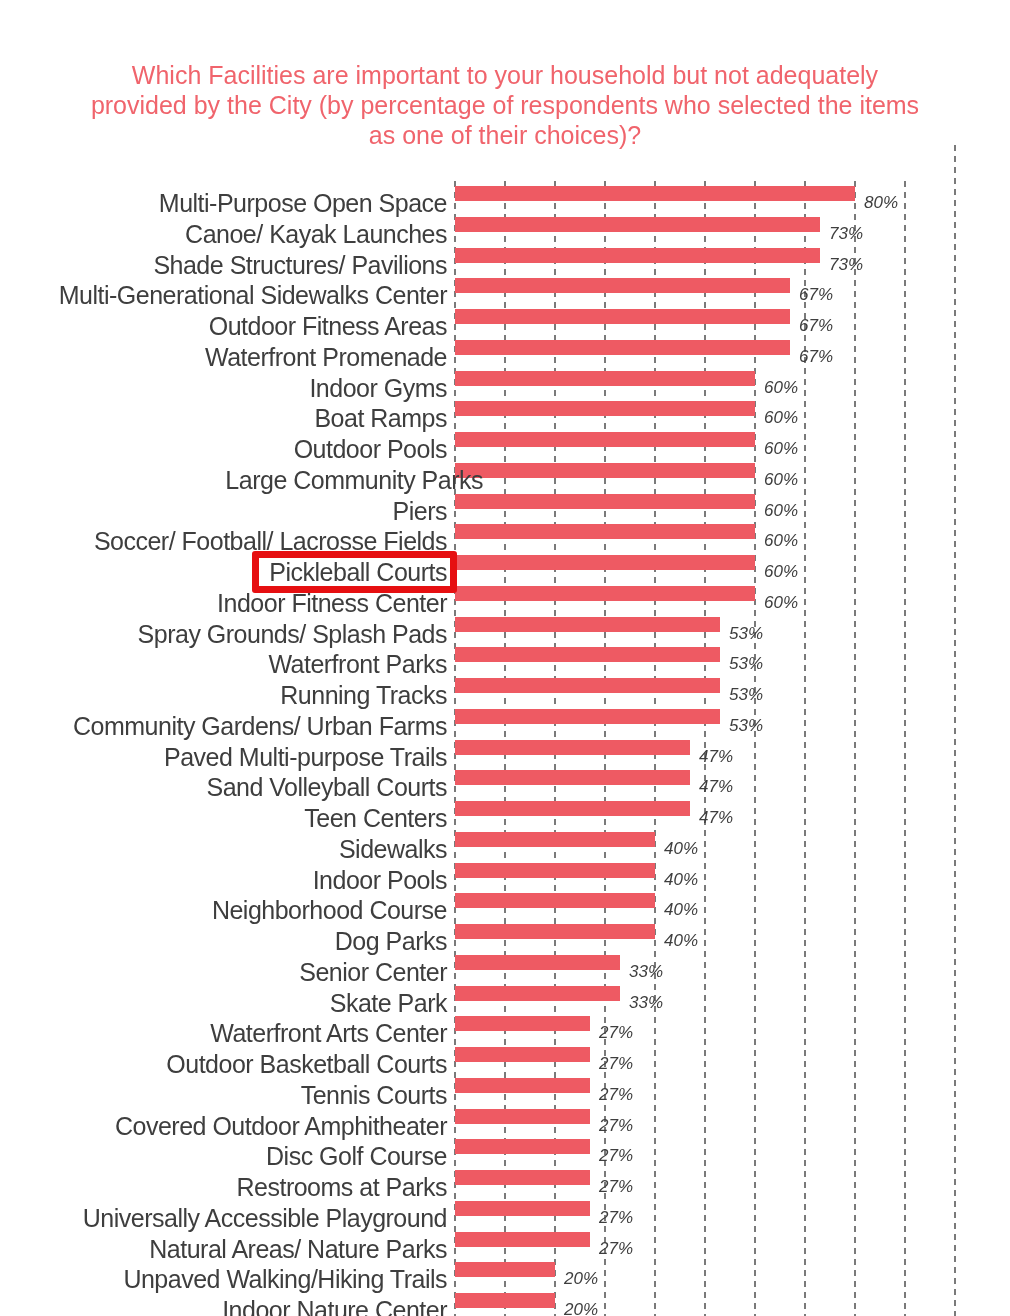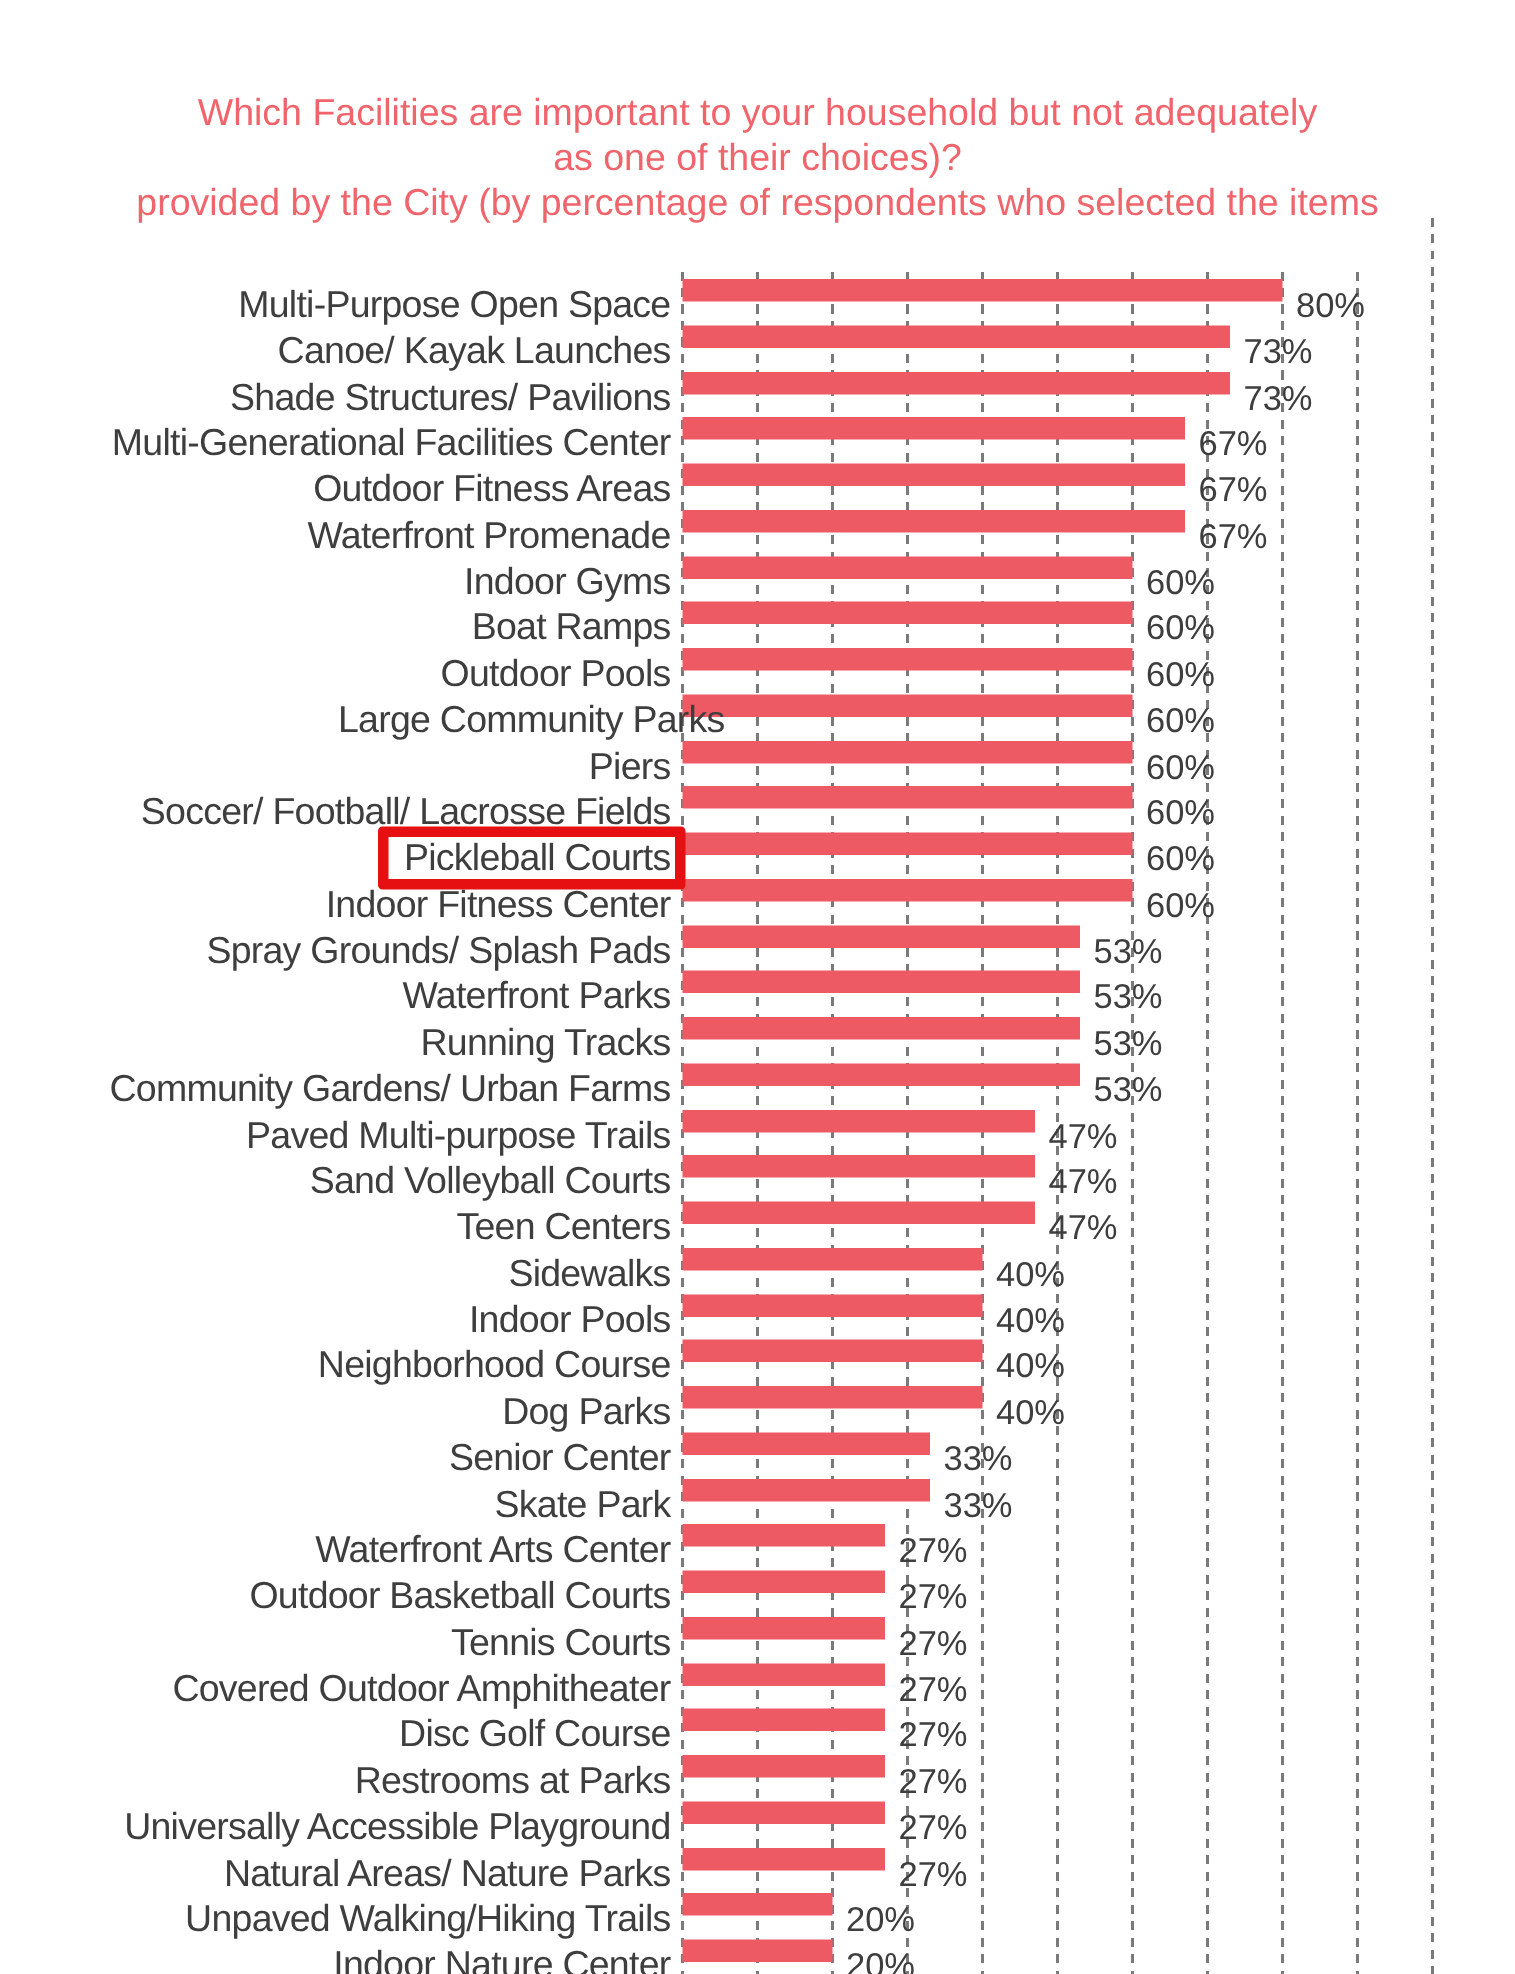--- a/index.html
+++ b/index.html
@@ -58,42 +58,43 @@
     text-align: right;
     font-size: 25px;
     line-height: 30px;
     letter-spacing: -0.5px;
     color: var(--text-color, #3e3e3e);
     white-space: nowrap;
     z-index: 3;
   }
   .val-label {
     position: absolute;
-    font-size: 23px;
+    font-size: 17px;
     line-height: 30px;
     color: var(--text-color, #3e3e3e);
     white-space: nowrap;
     z-index: 3;
+    font-style: italic;
   }
   .highlight-box {
     position: absolute;
     border: 7px solid var(--highlight-color, #e60f11);
     border-radius: 3px;
     background: transparent;
     z-index: 5;
   }
 </style>
 </head>
 <body>
 
 <div id="page">
   <div id="chart-title">
     <span>Which Facilities are important to your household but not adequately</span>
+    <span>provided by the City (by percentage of respondents who selected the items</span>
     <span>as one of their choices)?</span>
-    <span>provided by the City (by percentage of respondents who selected the items</span>
   </div>
   <div id="plot-area">
       <div class="gridline" style="left: 454px; top: 181px; height: 1135px;"></div>
       <div class="gridline" style="left: 504px; top: 181px; height: 1135px;"></div>
       <div class="gridline" style="left: 554px; top: 181px; height: 1135px;"></div>
       <div class="gridline" style="left: 604px; top: 181px; height: 1135px;"></div>
       <div class="gridline" style="left: 654px; top: 181px; height: 1135px;"></div>
       <div class="gridline" style="left: 704px; top: 181px; height: 1135px;"></div>
       <div class="gridline" style="left: 754px; top: 181px; height: 1135px;"></div>
       <div class="gridline" style="left: 804px; top: 181px; height: 1135px;"></div>
@@ -102,21 +103,21 @@
       <div class="gridline" style="left: 954px; top: 145px; height: 1171px;"></div>
       <div class="cat-label" style="left: 0px; width: 447px; top: 188px;">Multi-Purpose Open Space</div>
       <div class="bar" style="left: 455px; width: 400px; top: 186px;"></div>
       <div class="val-label" style="left: 864px; top: 188px;">80%</div>
       <div class="cat-label" style="left: 0px; width: 447px; top: 218.75px;">Canoe/ Kayak Launches</div>
       <div class="bar" style="left: 455px; width: 365px; top: 216.75px;"></div>
       <div class="val-label" style="left: 829px; top: 218.75px;">73%</div>
       <div class="cat-label" style="left: 0px; width: 447px; top: 249.5px;">Shade Structures/ Pavilions</div>
       <div class="bar" style="left: 455px; width: 365px; top: 247.5px;"></div>
       <div class="val-label" style="left: 829px; top: 249.5px;">73%</div>
-      <div class="cat-label" style="left: 0px; width: 447px; top: 280.25px;">Multi-Generational Facilities Center</div>
+      <div class="cat-label" style="left: 0px; width: 447px; top: 280.25px;">Multi-Generational Sidewalks Center</div>
       <div class="bar" style="left: 455px; width: 335px; top: 278.25px;"></div>
       <div class="val-label" style="left: 799px; top: 280.25px;">67%</div>
       <div class="cat-label" style="left: 0px; width: 447px; top: 311px;">Outdoor Fitness Areas</div>
       <div class="bar" style="left: 455px; width: 335px; top: 309px;"></div>
       <div class="val-label" style="left: 799px; top: 311px;">67%</div>
       <div class="cat-label" style="left: 0px; width: 447px; top: 341.75px;">Waterfront Promenade</div>
       <div class="bar" style="left: 455px; width: 335px; top: 339.75px;"></div>
       <div class="val-label" style="left: 799px; top: 341.75px;">67%</div>
       <div class="cat-label" style="left: 0px; width: 447px; top: 372.5px;">Indoor Gyms</div>
       <div class="bar" style="left: 455px; width: 300px; top: 370.5px;"></div>

